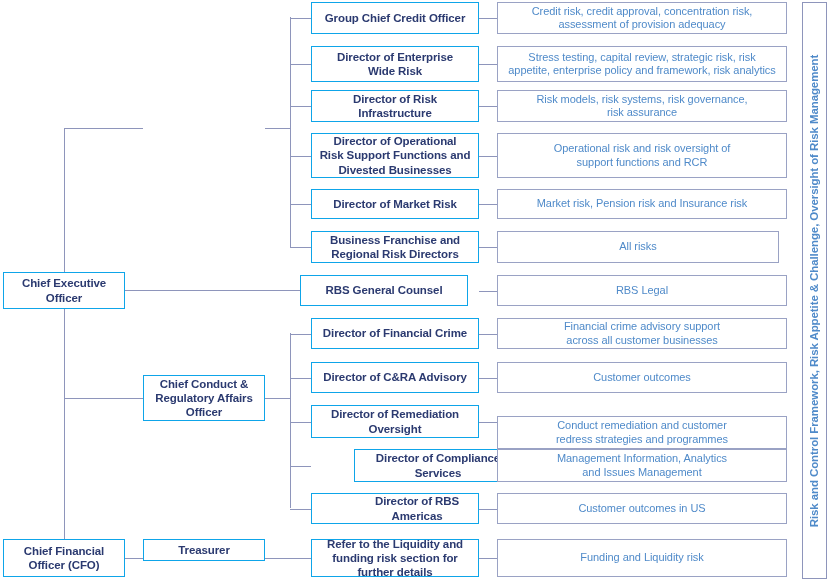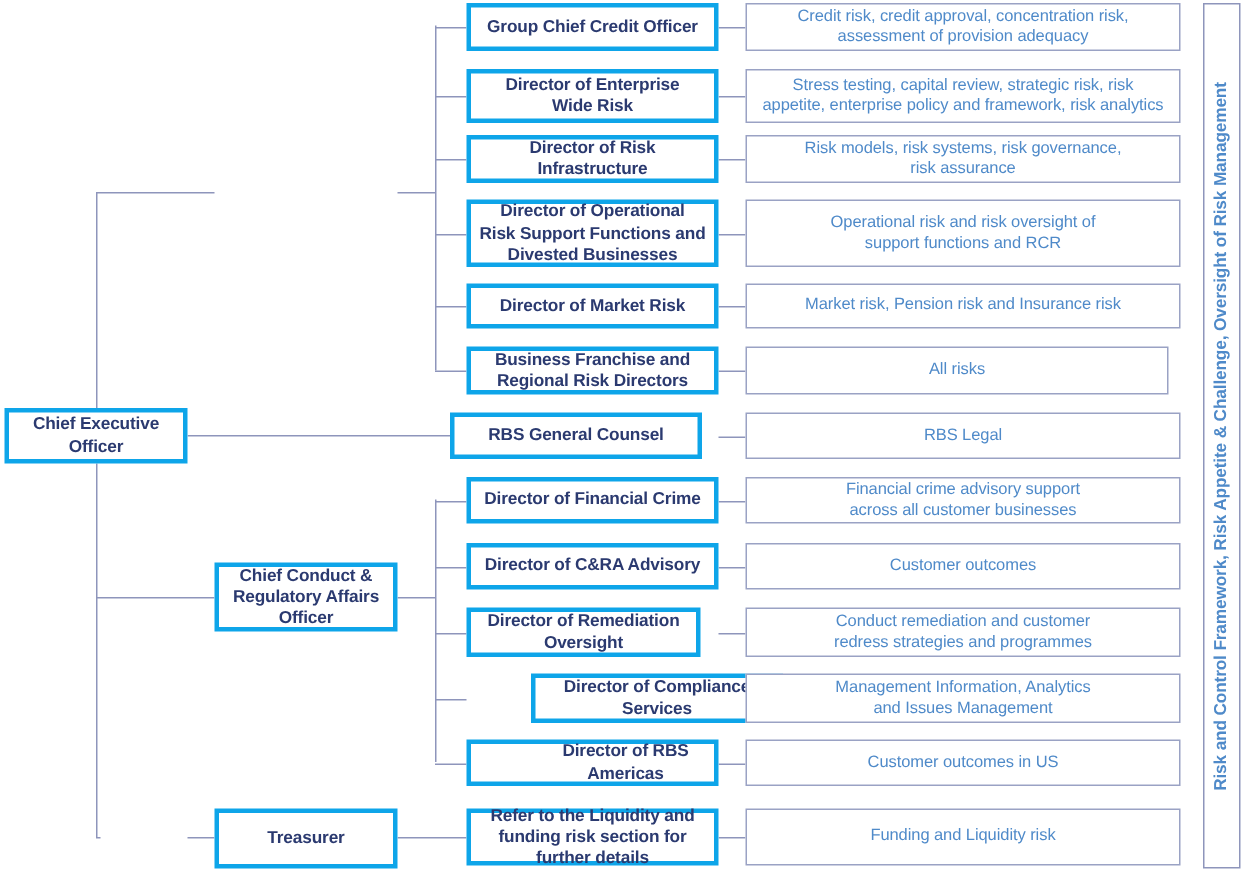--- a/index.html
+++ b/index.html
@@ -16,21 +16,21 @@
     width: 829px;
     height: 581px;
     background: #ffffff;
     overflow: hidden;
   }
 
   
   .node {
     position: absolute;
     box-sizing: border-box;
-    border: 3px solid #0ea5e9;
+    border: 1px solid #0ea5e9;
     background: #ffffff;
     display: flex;
     align-items: center;
     justify-content: center;
     text-align: center;
     line-height: 1.22;
     z-index: 3;
   }
   .node .label {
     display: block;
@@ -145,22 +145,26 @@
 Officer</span>
   </div>
 
 
   <div class="node role" style="left:143px; top:375px; width:122px; height:46px;">
     <span class="label">Chief Conduct &amp;
 Regulatory Affairs
 Officer</span>
   </div>
 
-
-  <div class="node role" style="left:143px; top:539px; width:122px; height:40px;">
+  <div class="node role" style="left:3px; top:539px; width:122px; height:38px;">
+    <span class="label">Chief Financial
+Officer (CFO)</span>
+  </div>
+
+  <div class="node role" style="left:143px; top:539px; width:122px; height:22px;">
     <span class="label">Treasurer</span>
   </div>
 
   <div id="rows-layer">
       <div class="node role" style="left: 311px; top: 2px; width: 168px; height: 32px;">
         <span class="label">Group Chief Credit Officer</span>
       </div>
       <div class="node desc" style="left: 497px; top: 2px; width: 290px; height: 32px;">
         <span class="label">Credit risk, credit approval, concentration risk,
 assessment of provision adequacy</span>
@@ -214,25 +218,25 @@
       <div class="node desc" style="left: 497px; top: 318px; width: 290px; height: 31px;">
         <span class="label">Financial crime advisory support
 across all customer businesses</span>
       </div>
       <div class="node role" style="left: 311px; top: 362px; width: 168px; height: 31px;">
         <span class="label">Director of C&amp;RA Advisory</span>
       </div>
       <div class="node desc" style="left: 497px; top: 362px; width: 290px; height: 31px;">
         <span class="label">Customer outcomes</span>
       </div>
-      <div class="node role" style="left: 311px; top: 405px; width: 156px; height: 33px;">
+      <div class="node role" style="left: 311px; top: 405px; width: 168px; height: 33px;">
         <span class="label">Director of Remediation
 Oversight</span>
       </div>
-      <div class="node desc" style="left: 497px; top: 405px; width: 290px; height: 33px;">
+      <div class="node desc" style="left: 497px; top: 416px; width: 290px; height: 33px;">
         <span class="label">Conduct remediation and customer
 redress strategies and programmes</span>
       </div>
       <div class="node role" style="left: 311px; top: 449px; width: 168px; height: 33px; margin-left: 43px;">
         <span class="label">Director of Compliance
 Services</span>
       </div>
       <div class="node desc" style="left: 497px; top: 449px; width: 290px; height: 33px;">
         <span class="label">Management Information, Analytics
 and Issues Management</span>

